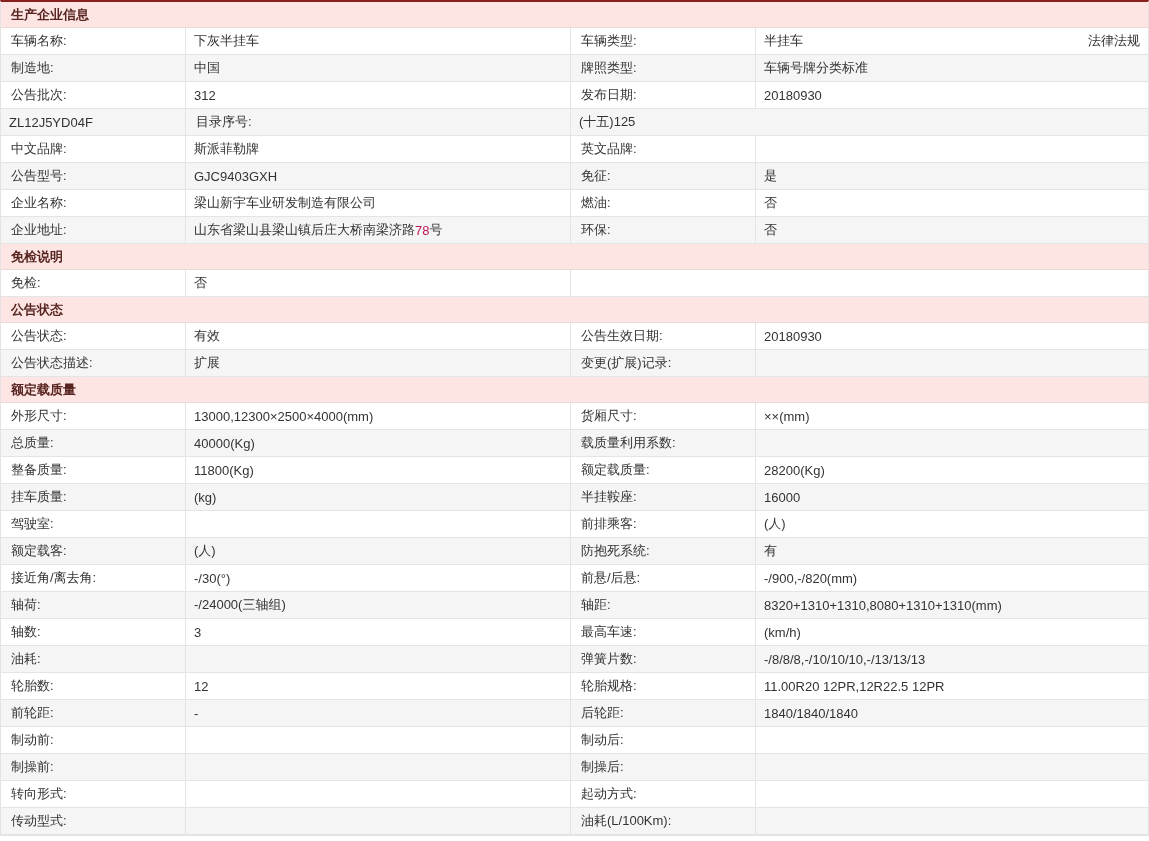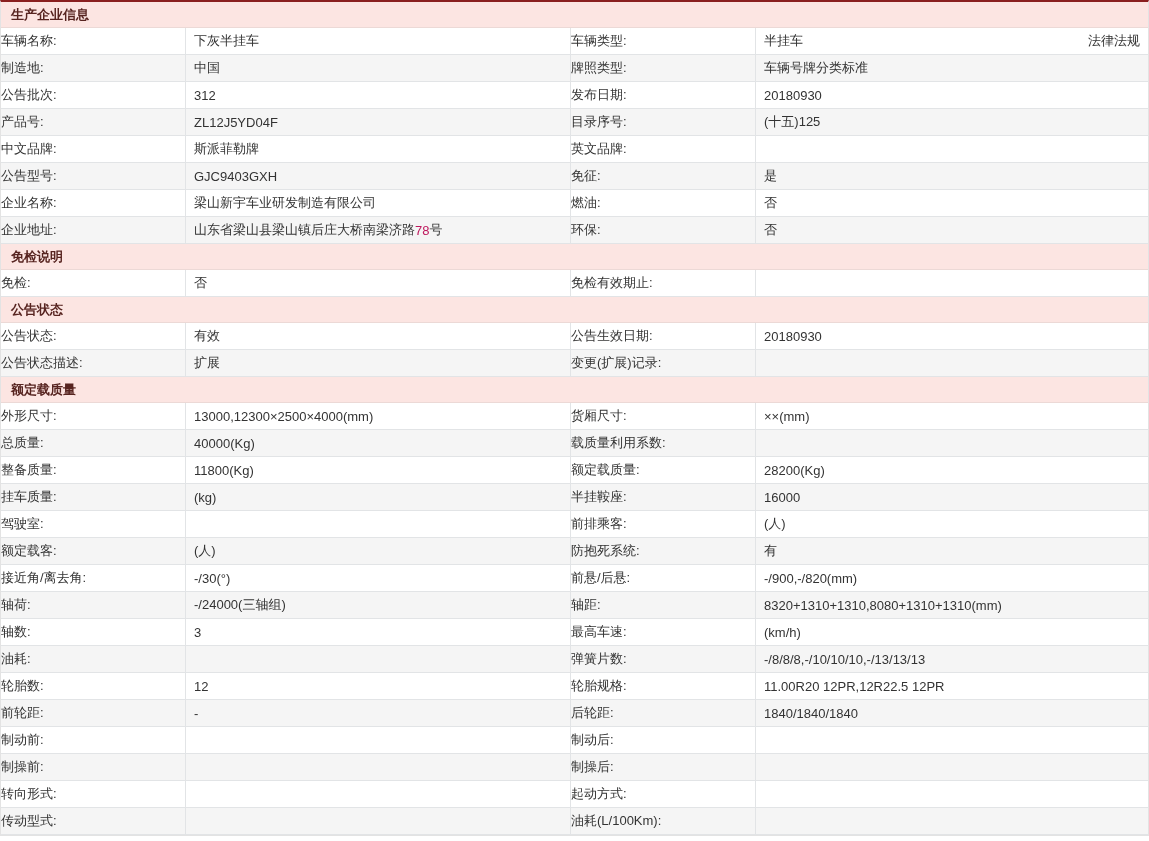--- a/index.html
+++ b/index.html
@@ -39,21 +39,21 @@
   .field-row.alt{background:#f5f5f5;}
   .cell{
     display:flex;
     align-items:center;
     box-sizing:border-box;
     border-right:1px solid #e2e4e6;
     overflow:hidden;
     white-space:nowrap;
   }
   .cell:last-child{border-right:none;}
-  .cell.label{}
+  .cell.label{padding-left:10px;}
   .cell.value{padding-left:8px;}
   .hl{color:#be185d;}
   .legal-link{
     margin-left:auto;
     padding-right:8px;
     color:#333;
     cursor:pointer;
   }
 </style>
 </head>
@@ -100,23 +100,20 @@
         <span>312</span>
       </div>
       <div class="cell label">
         <span>发布日期:</span>
       </div>
       <div class="cell value">
         <span>20180930</span>
       </div>
     </div>
     <div class="field-row alt">
-      <div class="cell label">
-        <span>产品号:</span>
-      </div>
       <div class="cell value">
         <span>ZL12J5YD04F</span>
       </div>
       <div class="cell label">
         <span>目录序号:</span>
       </div>
       <div class="cell value">
         <span>(十五)125</span>
       </div>
     </div>
@@ -181,23 +178,20 @@
     <div class="section-header">
       <span>免检说明</span>
     </div>
     <div class="field-row">
       <div class="cell label">
         <span>免检:</span>
       </div>
       <div class="cell value">
         <span>否</span>
       </div>
-      <div class="cell label">
-        <span>免检有效期止:</span>
-      </div>
       <div class="cell value">
         <span></span>
       </div>
     </div>
     <div class="section-header">
       <span>公告状态</span>
     </div>
     <div class="field-row">
       <div class="cell label">
         <span>公告状态:</span>

